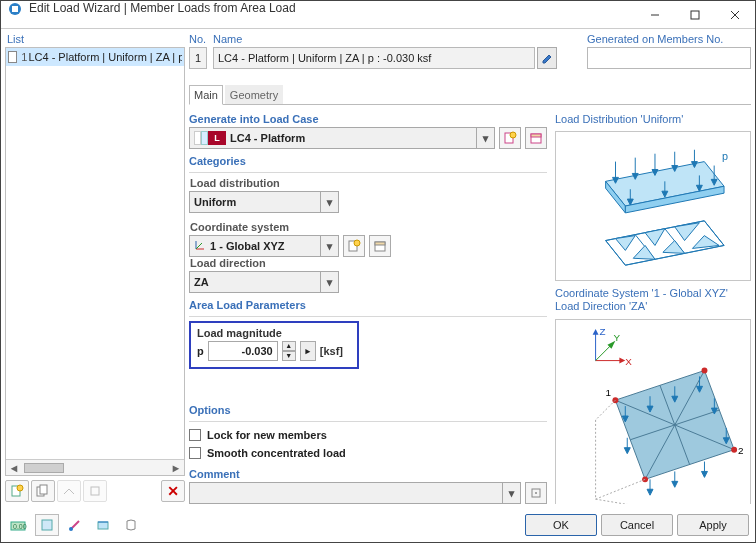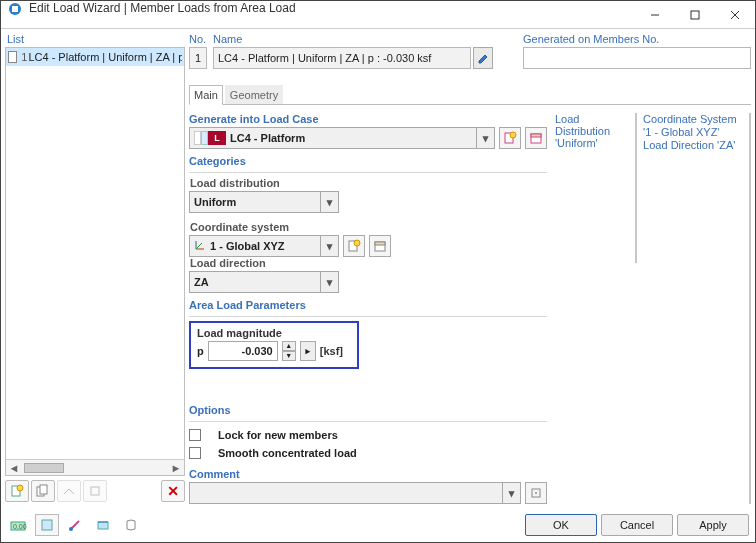--- a/index.html
+++ b/index.html
@@ -34,35 +34,35 @@
   .icon-btn.disabled{opacity:.45;}
   .icon-btn svg{width:14px;height:14px;}
   .icon-btn.red { color:#cc0000; font-weight:bold; font-size:14px; margin-left:auto;}
 
   
   .main-pane { flex:1; display:flex; flex-direction:column; gap:4px; overflow:hidden;}
   .top-fields { display:flex; gap:6px; height:44px; }
   .field-block { display:flex; flex-direction:column; }
   .field-block.no { width:18px;}
   .field-block.name { flex:1;}
-  .field-block.gen { width:228px;margin-left:24px;}
+  .field-block.gen { width:164px;margin-left:24px;}
   .field-label{ font-size:11px; color:#3a70b8; padding-bottom:2px; white-space:nowrap;}
   .field-box { height:22px; border:1px solid #b8b8b8; background:#f2f2f2; display:flex; align-items:center; padding:0 4px; font-size:11px;}
   .field-box.white{background:#fff;}
   .name-edit{ width:20px; height:22px; border:1px solid #aaa; background:#eaeaea; display:flex; align-items:center; justify-content:center; margin-left:2px;}
 
   
   .tabs-row{ display:flex; border-bottom:1px solid #bbb; height:22px; align-items:flex-end; margin-top:2px;}
   .tab{ padding:3px 4px; font-size:11px; color:#444; border:1px solid transparent; border-bottom:none; margin-right:2px;}
   .tab.active{ background:#fff; border:1px solid #bbb; border-bottom:1px solid #fff; position:relative; top:1px;}
   .tab.inactive{ background:#ededed; color:#666;}
 
   .body-split{ flex:1; display:flex; gap:8px; overflow:hidden; margin-top:4px;}
   .form-col{ flex:1; display:flex; flex-direction:column; gap:6px; min-width:0;font-weight:bold;}
-  .preview-col{ width:196px; display:flex; flex-direction:row; gap:6px;}
+  .preview-col{ width:196px; display:flex; flex-direction:column; gap:6px;}
 
   
   .group{ }
   .group-title{ font-size:11px; color:#3a70b8; padding:0 0 2px 0;}
   .subtle-label{ font-size:11px; color:#555; margin:3px 0 2px 1px; display:block;}
   .hrline{border:none;border-top:1px solid #d8d8d8;margin:3px 0 4px 0;}
 
   .combo{ height:22px; border:1px solid #a8a8a8; background:#f0f0f0; display:flex; align-items:center; }
   .combo .cbody{ flex:1; display:flex; align-items:center; padding:0 4px; gap:4px;}
   .combo .cbtn{ width:18px; height:100%; border-left:1px solid #a8a8a8; display:flex; align-items:center; justify-content:center; color:#555;}
@@ -73,21 +73,21 @@
 
   
   .alp-highlight{ border:2px solid #2e3fbf; padding:4px 6px 6px 6px; width:170px;}
   .mag-row{ display:flex; align-items:center; gap:4px; margin-top:2px;}
   .numbox{ width:70px; height:20px; border:1px solid #a8a8a8; background:#fff; display:flex; align-items:center; justify-content:flex-end; padding:0 4px;}
   .spinner{ width:14px; height:20px; display:flex; flex-direction:column;}
   .spinner div{flex:1; border:1px solid #aaa; background:#eee; font-size:7px; line-height:8px; text-align:center;}
   .pickbtn{width:16px;height:20px;border:1px solid #aaa;background:#eee;display:flex;align-items:center;justify-content:center;font-size:9px;}
   .unit{font-size:11px;color:#333;}
 
-  .checkbox-row{ display:flex; align-items:center; gap:17px; height:18px;}
+  .checkbox-row{ display:flex; align-items:center; gap:6px; height:18px;}
   .chk{width:12px;height:12px;border:1px solid #777;background:#fff;}
 
   .comment-row{ display:flex; gap:4px; align-items:center;}
   .comment-row .combo{flex:1;}
 
   
   .preview-box{ flex:1; border:1px solid #c6c6c6; background:#fff; position:relative;}
   .preview-title{font-size:11px; color:#3a70b8;}
   .preview-box svg{width:100%;height:100%;}
   

